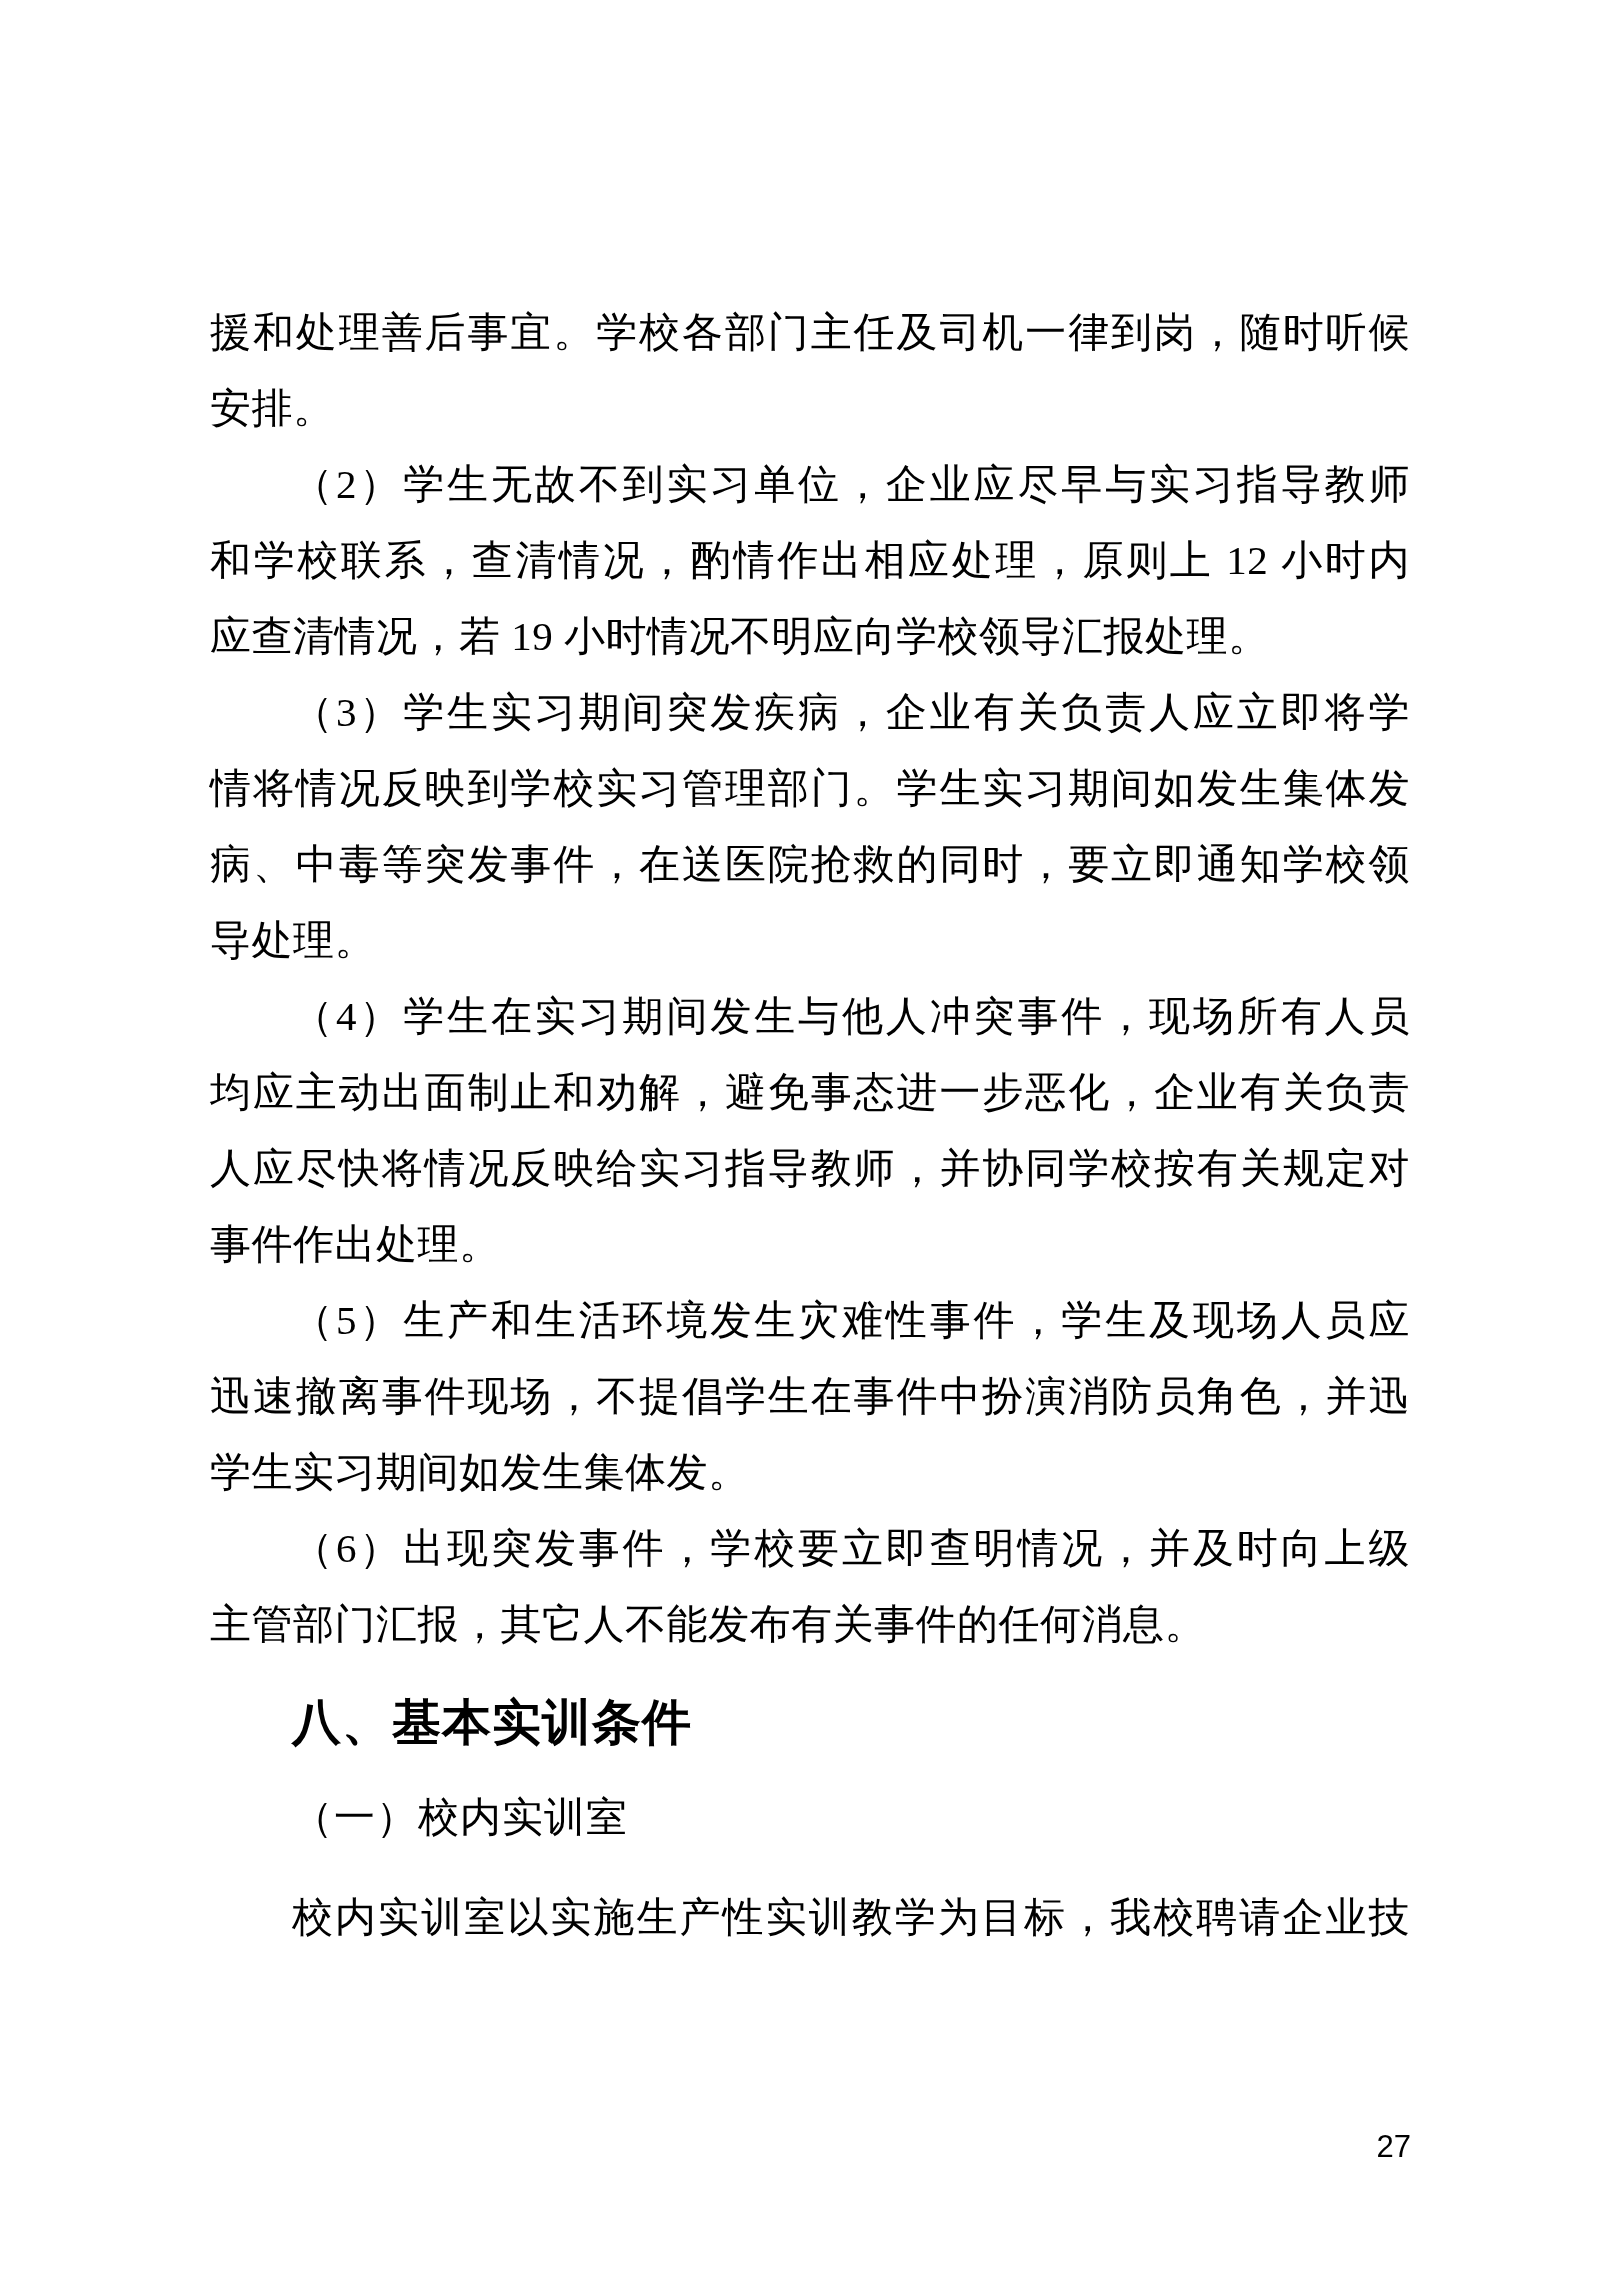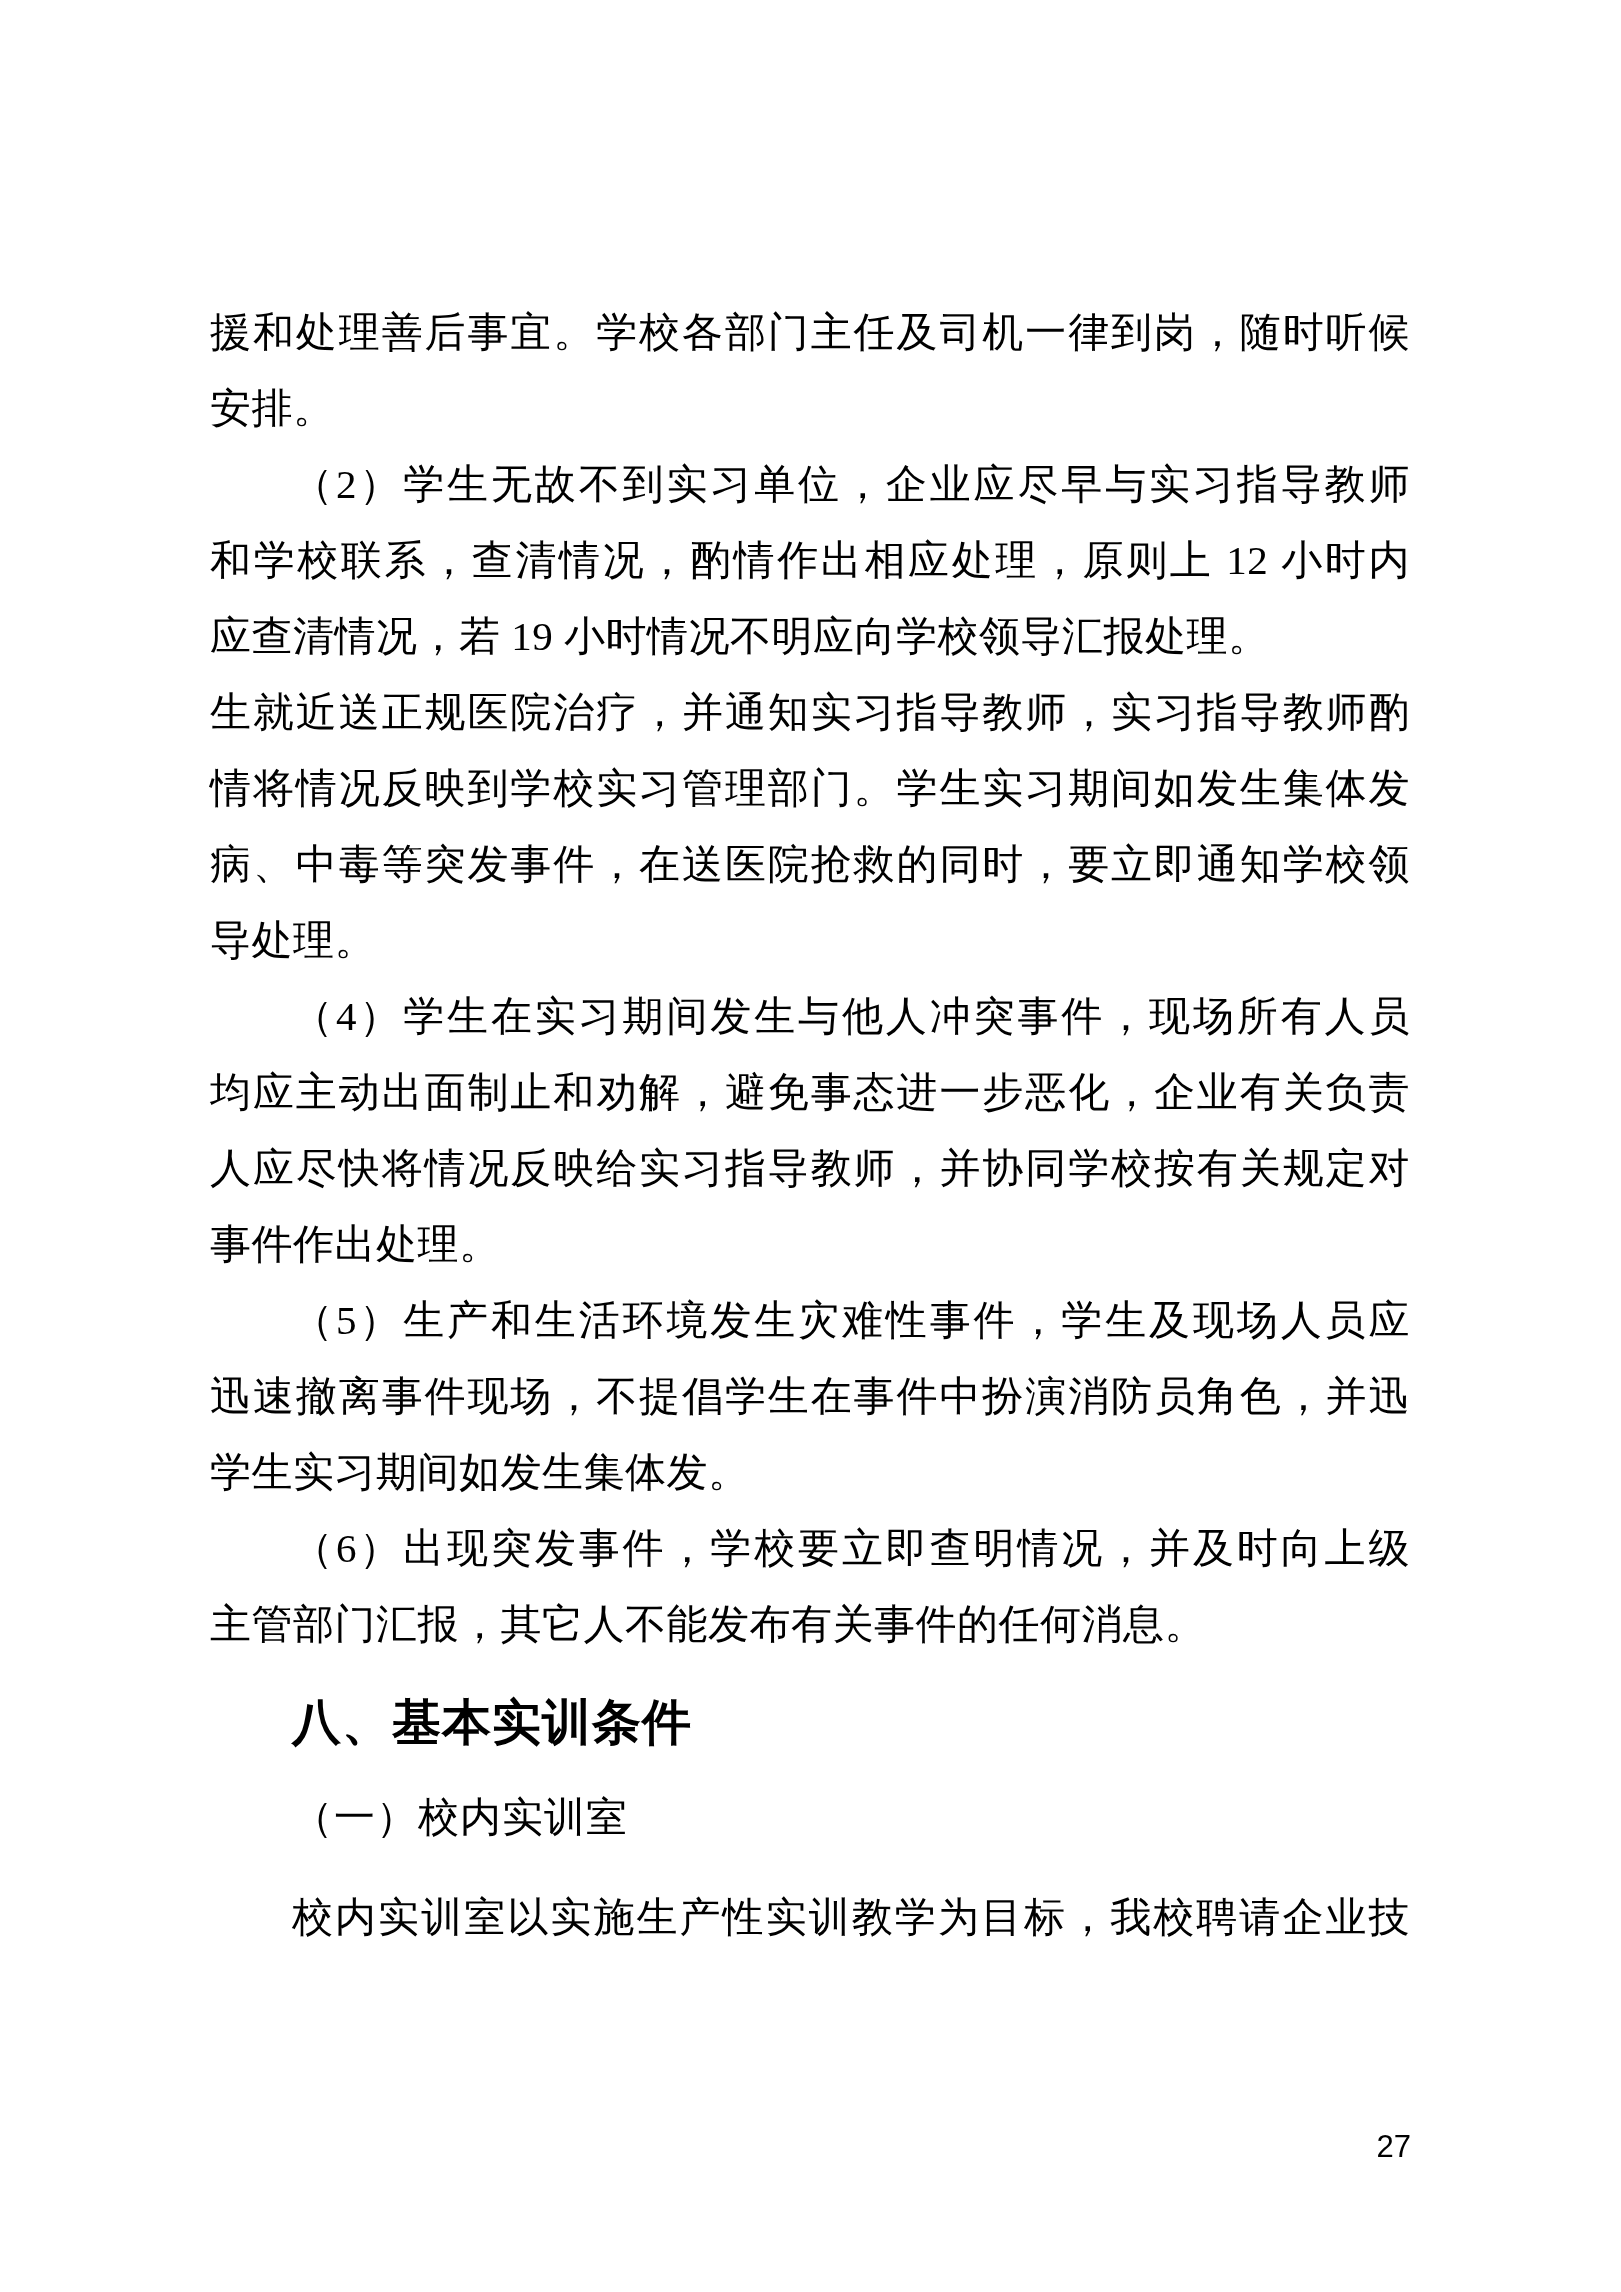--- a/index.html
+++ b/index.html
@@ -65,21 +65,21 @@
 </head>
 <body>
 
 <div class="page">
   <div class="text-block">
     <div class="ln just">援和处理善后事宜。学校各部门主任及司机一律到岗，随时听候</div>
     <div class="ln">安排。</div>
     <div class="ln ind just">（2）学生无故不到实习单位，企业应尽早与实习指导教师</div>
     <div class="ln just">和学校联系，查清情况，酌情作出相应处理，原则上 12 小时内</div>
     <div class="ln">应查清情况，若 19 小时情况不明应向学校领导汇报处理。</div>
-    <div class="ln just">生就近送正规医院治疗，并通知实习指导教师，实习指导教师酌</div>
+    <div class="ln ind just">（3）学生实习期间突发疾病，企业有关负责人应立即将学</div>
     <div class="ln just">情将情况反映到学校实习管理部门。学生实习期间如发生集体发</div>
     <div class="ln just">病、中毒等突发事件，在送医院抢救的同时，要立即通知学校领</div>
     <div class="ln">导处理。</div>
     <div class="ln ind just">（4）学生在实习期间发生与他人冲突事件，现场所有人员</div>
     <div class="ln just">均应主动出面制止和劝解，避免事态进一步恶化，企业有关负责</div>
     <div class="ln just">人应尽快将情况反映给实习指导教师，并协同学校按有关规定对</div>
     <div class="ln">事件作出处理。</div>
     <div class="ln ind just">（5）生产和生活环境发生灾难性事件，学生及现场人员应</div>
     <div class="ln just">迅速撤离事件现场，不提倡学生在事件中扮演消防员角色，并迅</div>
     <div class="ln">学生实习期间如发生集体发。</div>

